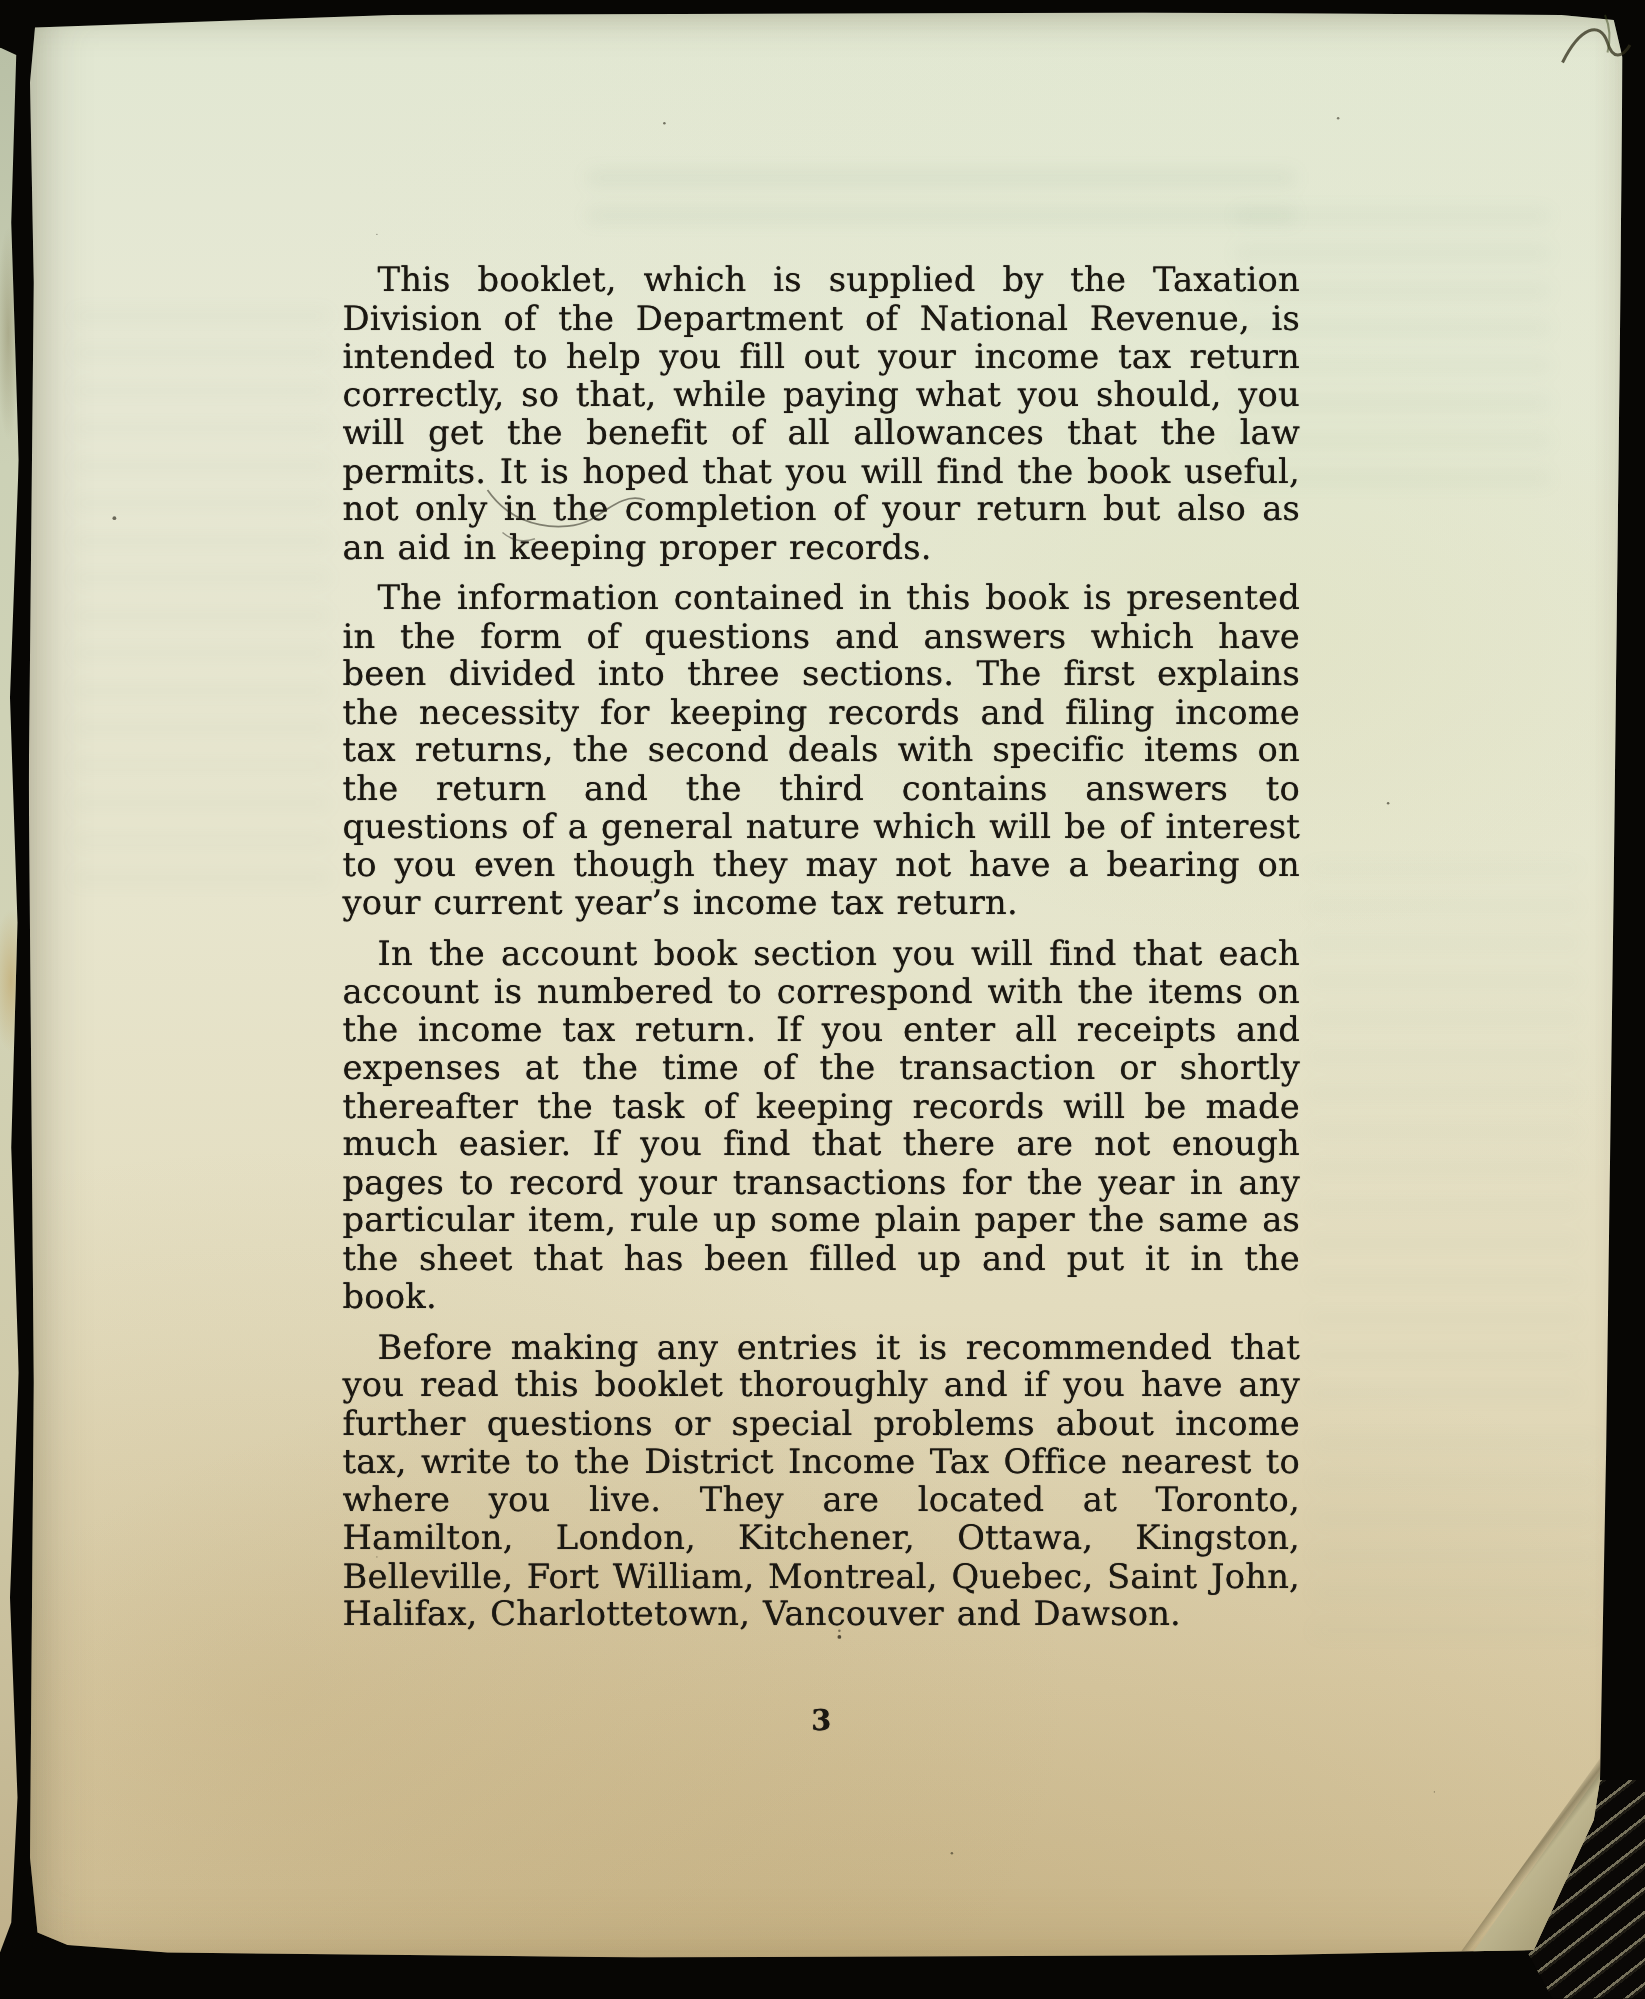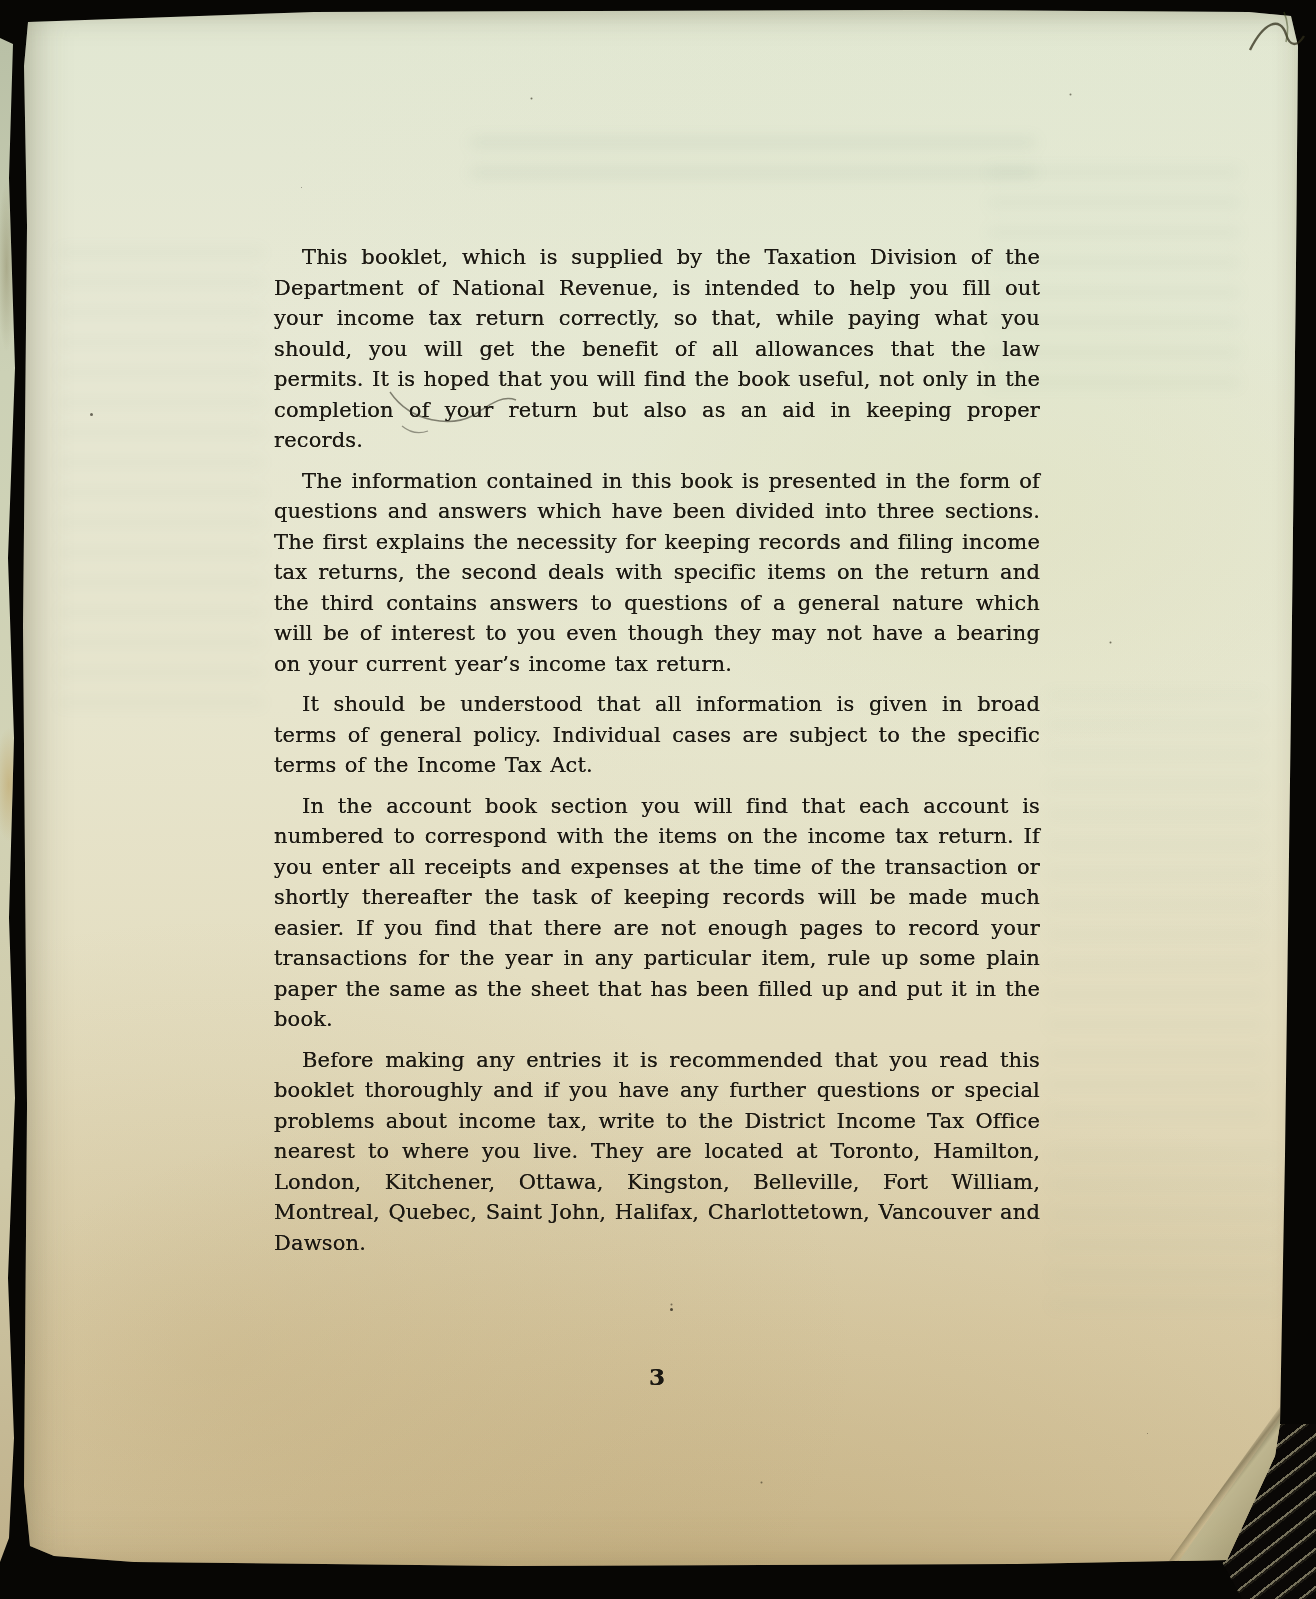--- a/index.html
+++ b/index.html
@@ -99,24 +99,24 @@
   }
   .ghost-title   { left: 470px;  top: 128px;  width: 566px; height: 50px;  opacity: .55; }
   .ghost-right-1 { left: 988px;  top: 160px;  width: 252px; height: 228px; opacity: .38; }
   .ghost-left    { left: 58px;   top: 238px;  width: 206px; height: 470px; opacity: .28; }
   .ghost-right-2 { left: 1046px; top: 690px;  width: 218px; height: 430px; opacity: .22; }
   .ghost-right-3 { left: 1050px; top: 1140px; width: 228px; height: 170px; opacity: .25; }
 
   
   .textblock {
     position: absolute;
-    left: 274px; top: 242px;
+    left: 274px; top: 210px;
     width: 766px;
     z-index: 4;
-    font-size: 21px;
+    font-size: 27px;
     line-height: 30.5px;
     color: #1b1812;
     text-align: justify;
     letter-spacing: 0.15px;
     word-spacing: 1.5px;
     text-shadow: 0 0 0.6px rgba(27,24,18,0.85);
   }
   .textblock p { margin: 0 0 10px 0; text-indent: 28px; }
 
   .page-number {
@@ -167,21 +167,20 @@
 
   <div class="ghost ghost-title"></div>
   <div class="ghost ghost-right-1"></div>
   <div class="ghost ghost-left"></div>
   <div class="ghost ghost-right-2"></div>
   <div class="ghost ghost-right-3"></div>
 
   <div class="textblock">
     <p>This booklet, which is supplied by the Taxation Division of the Department of National Revenue, is intended to help you fill out your income tax return correctly, so that, while paying what you should, you will get the benefit of all allowances that the law permits.  It is hoped that you will find the book useful, not only in the completion of your return but also as an aid in keeping proper records.</p>
     <p>The information contained in this book is presented in the form of questions and answers which have been divided into three sections.  The first explains the necessity for keeping records and filing income tax returns, the second deals with specific items on the return and the third contains answers to questions of a general nature which will be of interest to you even though they may not have a bearing on your current year’s income tax return.</p>
-    <p>It should be understood that all information is given in broad terms of general policy.  Individual cases are subject to the specific terms of the Income Tax Act.</p>
     <p>In the account book section you will find that each account is numbered to correspond with the items on the income tax return.  If you enter all receipts and expenses at the time of the transaction or shortly thereafter the task of keeping records will be made much easier.  If you find that there are not enough pages to record your transactions for the year in any particular item, rule up some plain paper the same as the sheet that has been filled up and put it in the book.</p>
     <p>Before making any entries it is recommended that you read this booklet thoroughly and if you have any further questions or special problems about income tax, write to the District Income Tax Office nearest to where you live.  They are located at Toronto, Hamilton, London, Kitchener, Ottawa, Kingston, Belleville, Fort William, Montreal, Quebec, Saint John, Halifax, Charlottetown, Vancouver and Dawson.</p>
   </div>
 
   <div class="page-number">3</div>
 
   <svg class="mark" style="left:384px; top:384px;" width="140" height="56" aria-hidden="true">
     <path d="M6 8 C 28 40, 68 42, 88 32 C 102 24, 116 10, 132 16" fill="none" stroke="rgba(42,40,30,0.55)" stroke-width="1.4"></path>
     <path d="M18 42 q 12 10 26 5" fill="none" stroke="rgba(42,40,30,0.45)" stroke-width="1.2"></path>
   </svg>

